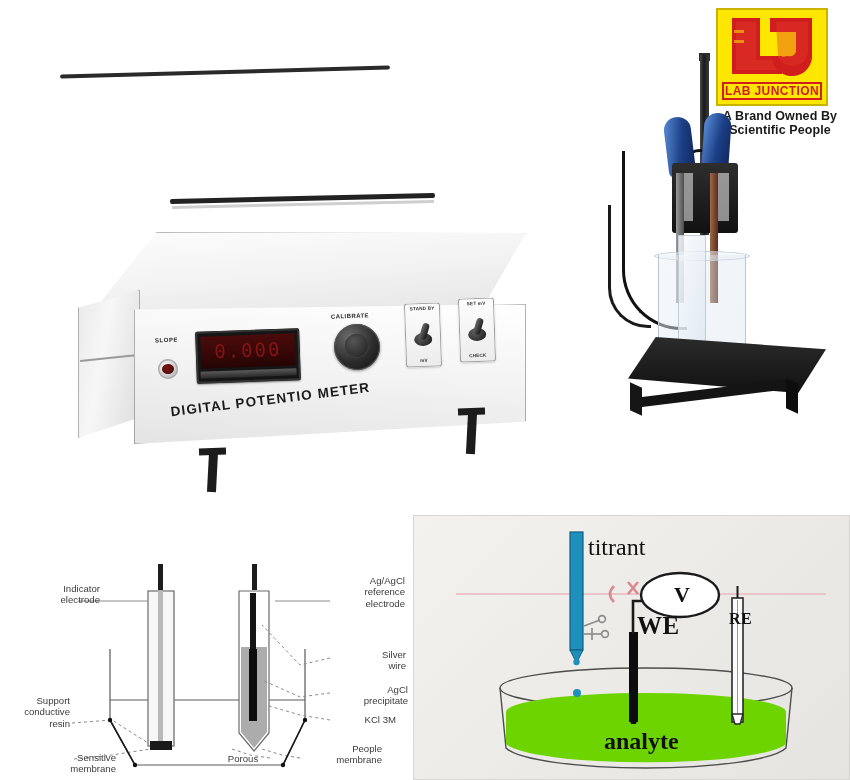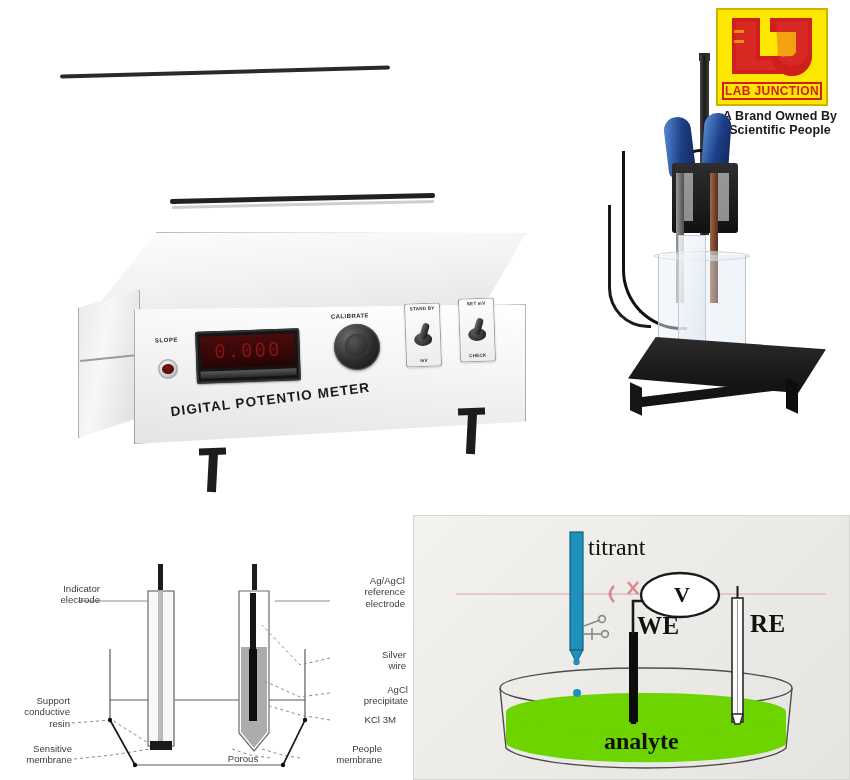--- a/index.html
+++ b/index.html
@@ -181,21 +181,21 @@
   .d1-lbl.l{text-align:right;}
 
   
   .diag2{position:absolute;left:413px;top:515px;width:437px;height:265px;
      background:linear-gradient(135deg,#f3f2ee 0%,#eceae6 55%,#e6e4e0 100%);
      border:1px solid #d8d6d2;box-sizing:border-box;}
   .d2 svg{position:absolute;left:0;top:0;}
   .d2-lbl{position:absolute;font-family:"Liberation Serif",serif;color:#111;}
   .lbl-titrant{left:588px;top:534px;font-size:24px;font-weight:normal;}
   .lbl-we{left:637px;top:612px;font-size:25px;font-weight:bold;letter-spacing:.5px;}
-  .lbl-re{left:750px;top:610px;font-size:25px;font-weight:bold;letter-spacing:.5px;}
+  .lbl-re{left:729px;top:610px;font-size:16px;font-weight:bold;letter-spacing:.5px;}
   .lbl-analyte{left:604px;top:728px;font-size:24px;font-weight:bold;}
   .lbl-v{left:677px;top:583px;font-size:22px;font-weight:bold;}
 </style>
 </head>
 <body>
 
 <div class="page">
 
   <div class="brand">
     <div class="brand-badge"></div>
@@ -380,21 +380,21 @@
     </div>
 
     <div class="d1-lbl r" style="left:336px;top:199px;width:60px;">KCl 3M</div>
 
     <div class="d1-lbl l" style="left:0px;top:180px;width:70px;">
       <div>Support</div>
       <div>conductive</div>
       <div>resin</div>
     </div>
 
-    <div class="d1-lbl l" style="left:0px;top:228px;width:72px;">
+    <div class="d1-lbl l" style="left:0px;top:237px;width:72px;padding-left:44px;">
       <div>Sensitive</div>
       <div>membrane</div>
     </div>
 
     <div class="d1-lbl" style="left:214px;top:238px;width:58px;text-align:center;">Porous</div>
 
     <div class="d1-lbl r" style="left:302px;top:228px;width:80px;">
       <div>People</div>
       <div>membrane</div>
     </div>

